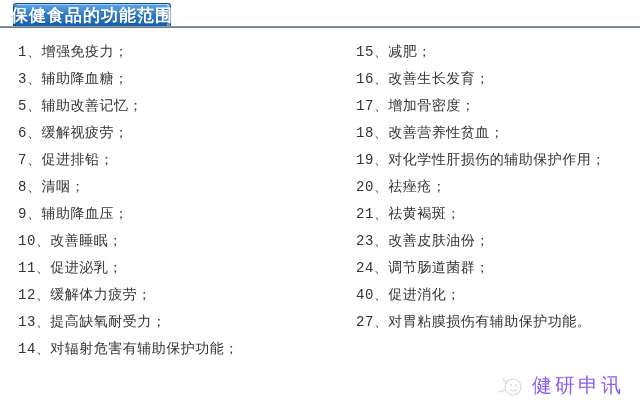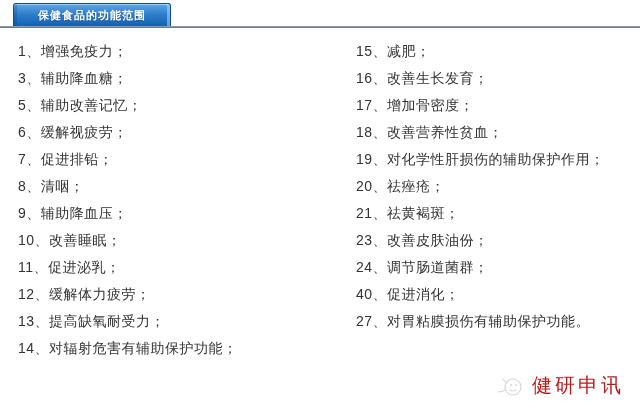--- a/index.html
+++ b/index.html
@@ -28,21 +28,21 @@
     box-shadow: inset 0 1px 0 rgba(255,255,255,0.45),
                 inset -3px 0 0 rgba(173,214,248,0.55),
                 inset 3px 0 0 rgba(9,62,125,0.25);
     display: flex;
     align-items: center;
     justify-content: center;
     cursor: pointer;
   }
   .tab-label {
     color: #ffffff;
-    font-size: 11px;
+    font-size: 17px;
     font-weight: bold;
     letter-spacing: 1px;
     text-shadow: 0 1px 1px rgba(0,0,0,0.25);
     white-space: nowrap;
   }
 
   
   .divider {
     position: absolute;
     left: 0;
@@ -57,40 +57,40 @@
     position: absolute;
     top: 38px;
   }
   .col-left  { left: 18px;  width: 310px; }
   .col-right { left: 336px; width: 300px; margin-left: 20px; }
 
   .row {
     height: 27px;
     display: flex;
     align-items: center;
-    font-family: Liberation Sans, sans-serif;
+    font-family: Liberation Mono, monospace;
     font-size: 14px;
     color: #333333;
     letter-spacing: 0.5px;
     white-space: nowrap;
   }
 
   
   .watermark {
     position: absolute;
     right: 16px;
     bottom: 14px;
     display: flex;
     align-items: center;
     gap: 7px;
     pointer-events: none;
   }
   .watermark-text {
     font-size: 20px;
-    color: #b91c1c;
+    color: #8b5cf6;
     letter-spacing: 3px;
     white-space: nowrap;
   }
   .mascot { display: block; }
 </style>
 </head>
 <body>
 
 <div class="page">
 

